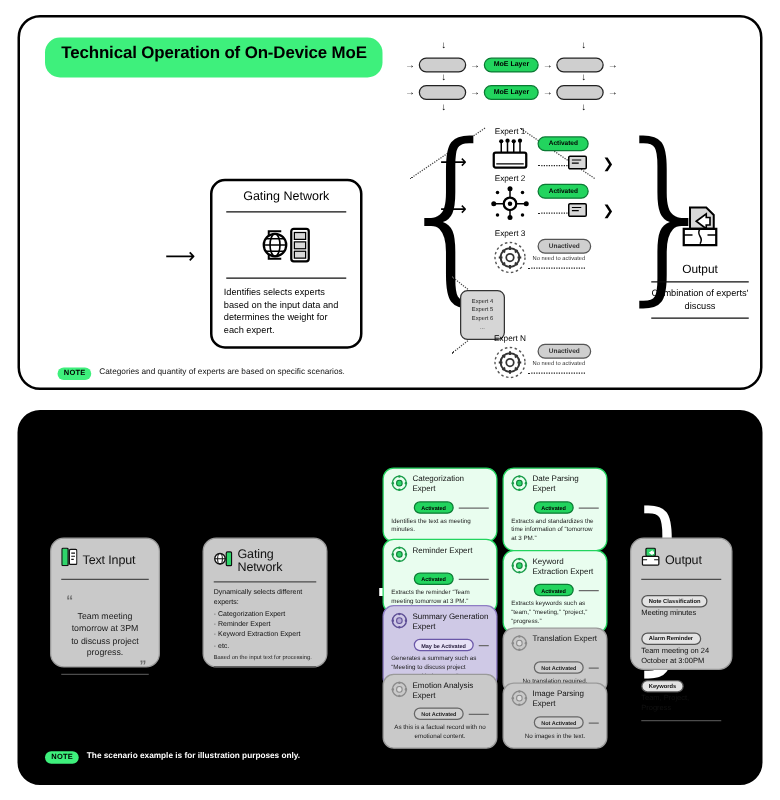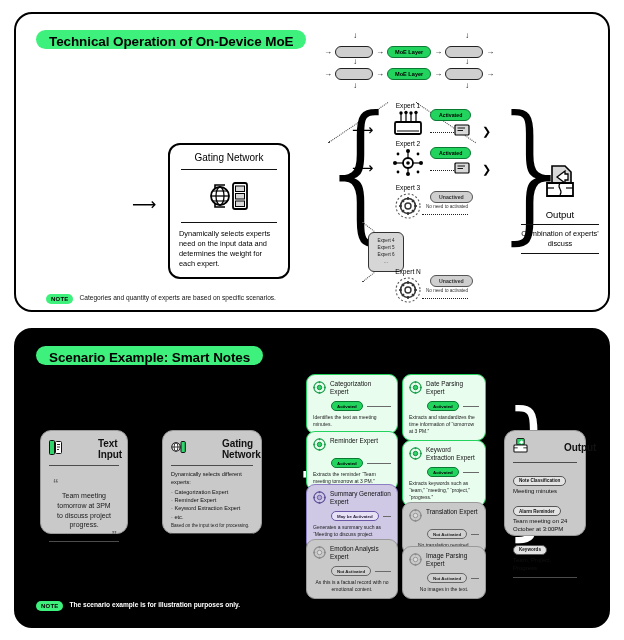--- a/index.html
+++ b/index.html
@@ -21,21 +21,21 @@
   #panel-bottom { left: 14px; top: 328px; width: 596px; height: 300px; background: #000; }
 
   .title-pill {
     position: absolute;
     left: 20px; top: 16px;
     background: #3ef07c;
     color: #000;
     font-size: 13.5px;
     font-weight: 700;
     letter-spacing: -0.1px;
-    padding: 4px 13px 0;
+    padding: 4px 13px 13px;
     border-radius: 12px;
     white-space: nowrap;
   }
 
   
   .note { position: absolute; display: flex; align-items: flex-start; gap: 6px; }
   .note-badge {
     background: #3ef07c; color: #000;
     font-size: 6px; font-weight: 700;
     padding: 2px 5px; border-radius: 7px;
@@ -121,21 +121,21 @@
   #output-top .o-desc { font-size: 7.4px; line-height: 1.35; }
 
   
   .card {
     position: absolute;
     background: #c9c9c9; border: 1.5px solid #9a9a9a;
     border-radius: 11px; padding: 7px 8px;
     color: #111;
   }
   .card-head { display: flex; align-items: center; gap: 4px; }
-  .card-title { font-size: 10px; font-weight: 700; color: #111; letter-spacing: -0.1px; margin-left: 32px; }
+  .card-title { font-size: 10px; font-weight: 400; color: #111; letter-spacing: -0.1px; }
   .card-rule { height: 1px; background: #4c4c4c; margin: 5px 0; }
 
   #text-input { left: 38px; top: 428px; width: 88px; height: 104px; }
   .quote-block { position: relative; padding: 2px 4px 6px; }
   .qmark { font-size: 11px; color: #6d6d6d; line-height: 0.6; font-weight: 700; }
   .qmark.close { position: absolute; right: 2px; bottom: -2px; }
   .quote-text { font-size: 7px; line-height: 1.4; text-align: center; color: #1a1a1a; padding: 0 2px; }
 
   #gating-bottom { left: 160px; top: 428px; width: 100px; height: 104px; }
   #gating-bottom .gb-lead { font-size: 5.6px; line-height: 1.4; }
@@ -206,21 +206,21 @@
           <line x1="8" y1="19" x2="26" y2="19" stroke="#000" stroke-width="1.3"></line>
           <line x1="9.5" y1="14" x2="24.5" y2="14" stroke="#000" stroke-width="1.1"></line>
           <line x1="9.5" y1="24" x2="24.5" y2="24" stroke="#000" stroke-width="1.1"></line>
           <rect x="30" y="6" width="14" height="26" rx="2" fill="#fff" stroke="#000" stroke-width="1.8"></rect>
           <rect x="32.5" y="9" width="9" height="5.5" fill="#d8d8d8" stroke="#000" stroke-width="1"></rect>
           <rect x="32.5" y="16.5" width="9" height="5.5" fill="#d8d8d8" stroke="#000" stroke-width="1"></rect>
           <rect x="32.5" y="24" width="9" height="5.5" fill="#d8d8d8" stroke="#000" stroke-width="1"></rect>
         </svg>
       </div>
       <div class="rule"></div>
-      <div class="gn-desc">Dynamically selects experts need on the input data and determines the weight for each expert.</div>
+      <div class="gn-desc">Identifies selects experts based on the input data and determines the weight for each expert.</div>
     </div>
 
     <div id="moe-strip">
       <div class="v-arr" style="left:29px; top:-4px;">↓</div>
       <div class="v-arr" style="left:29px; top:22px;">↓</div>
       <div class="v-arr" style="left:29px; top:46px;">↓</div>
       <div class="v-arr" style="left:141px; top:-4px;">↓</div>
       <div class="v-arr" style="left:141px; top:22px;">↓</div>
       <div class="v-arr" style="left:141px; top:46px;">↓</div>
 
@@ -388,21 +388,20 @@
     </div>
 
     <div class="note" id="note-top">
       <span class="note-badge">NOTE</span>
       <span class="note-text">Categories and quantity of experts are based on specific scenarios.</span>
     </div>
   </div>
 
   <div class="panel" id="panel-bottom">
 
-    <div class="title-pill">Scenario Example: Smart Notes</div>
 
     <div class="card" id="text-input" style="left:24px; top:100px;">
       <div class="card-head">
         <span>
           <svg width="13" height="15" viewBox="0 0 13 15">
             <rect x="0.5" y="0.5" width="5" height="14" rx="1" fill="#2fd46a" stroke="#111" stroke-width="1"></rect>
             <rect x="6.5" y="1.5" width="6" height="12" rx="1" fill="#fff" stroke="#111" stroke-width="1"></rect>
             <line x1="8" y1="4.5" x2="11" y2="4.5" stroke="#111" stroke-width="0.9"></line>
             <line x1="8" y1="7" x2="11" y2="7" stroke="#111" stroke-width="0.9"></line>
             <line x1="8" y1="9.5" x2="10" y2="9.5" stroke="#111" stroke-width="0.9"></line>

